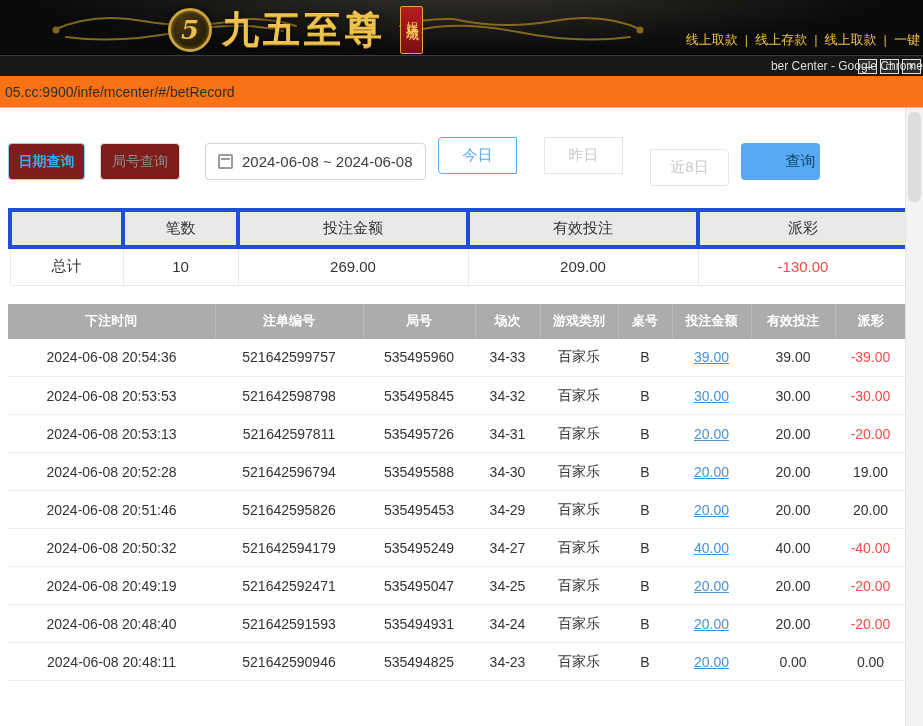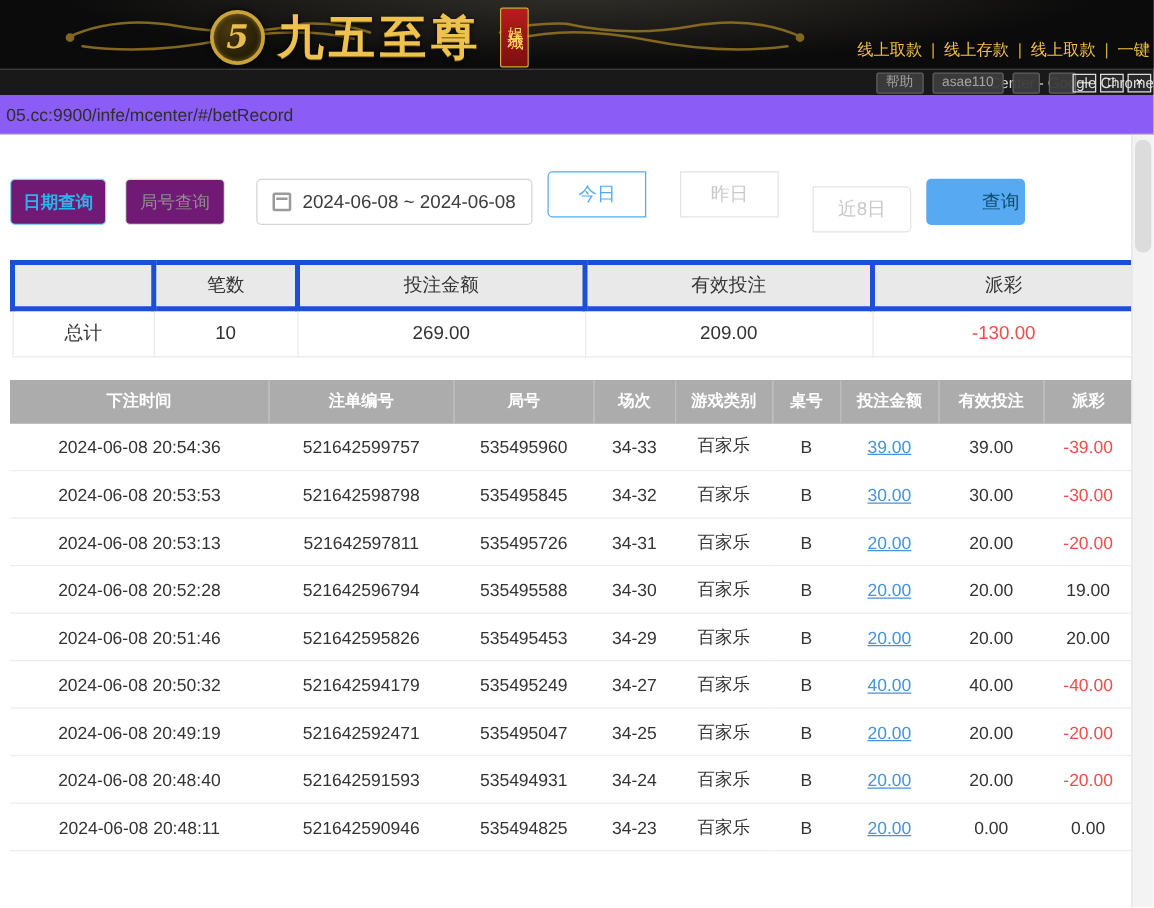--- a/index.html
+++ b/index.html
@@ -54,32 +54,32 @@
   }
   .ghost-box.small { width:22px; padding:0; }
   .win-controls { position:absolute; right:2px; top:3px; display:flex; gap:3px; }
   .win-btn {
     width:19px; height:15px; border:1px solid #dedede; background:rgba(255,255,255,.07);
     color:#fff; display:grid; place-items:center; font-size:10px; line-height:1; cursor:pointer;
   }
 
   
   .urlbar {
-    height:32px; background:#8b5cf6; border-bottom:1px solid #c6c6c6;
+    height:32px; background:#f97316; border-bottom:1px solid #c6c6c6;
     display:flex; align-items:center;
   }
   .url-text { font-size:14px; color:#2e2e2e; margin-left:5px; white-space:nowrap; }
 
   
   .content { padding-left:8px; position:relative; background:#fff; }
 
   .controls-row { padding-top:29px; display:flex; align-items:center; }
   .btn {
     height:37px; display:inline-flex; align-items:center; justify-content:center;
-    background:#701a75; border-radius:4px; cursor:pointer;
+    background:#7f1d1d; border-radius:4px; cursor:pointer;
   }
   .tab-date { width:77px; border:1px solid #85d2f2; color:#2db3e9; font-size:14px; font-weight:bold; }
   .tab-round { width:80px; margin-left:15px; border:1px solid #ddd; color:#8f8f8f; font-size:14px; }
   .date-box {
     margin-left:25px; width:221px; height:37px; border:1px solid #d5d5d5; border-radius:4px;
     display:flex; align-items:center; padding:0 12px; gap:9px; cursor:pointer; background:#fff;
   }
   .cal-icon { width:15px; height:15px; border:2px solid #9a9a9a; border-radius:2px; position:relative; flex:0 0 auto; }
   .cal-icon::before { content:""; position:absolute; left:1px; right:1px; top:2px; height:2px; background:#9a9a9a; }
   .date-text { font-size:15px; color:#3d3d3d; white-space:nowrap; }
@@ -149,27 +149,20 @@
   <div class="logo-block">
     <div class="logo-circle">5</div>
     <div class="logo-title">九五至尊</div>
     <div class="logo-badge">娱乐城</div>
   </div>
   <div class="casino-nav"><span class="nav-link">线上取款</span><span class="nav-sep">|</span><span class="nav-link">线上存款</span><span class="nav-sep">|</span><span class="nav-link">线上取款</span><span class="nav-sep">|</span><span class="nav-link">一键</span></div>
 </div>
 
 <div class="titlebar">
   <span class="titlebar-title">ber Center - Google Chrome</span>
-  <div class="ghost-items">
-      <span class="ghost-box">帮助</span>
-      <span class="ghost-box">asae110</span>
-
-    <span class="ghost-box small"></span>
-    <span class="ghost-box small"></span>
-  </div>
   <div class="win-controls">
     <div class="win-btn">—</div>
     <div class="win-btn">□</div>
     <div class="win-btn">×</div>
   </div>
 </div>
 
 <div class="urlbar">
   <span class="url-text">05.cc:9900/infe/mcenter/#/betRecord</span>
 </div>

